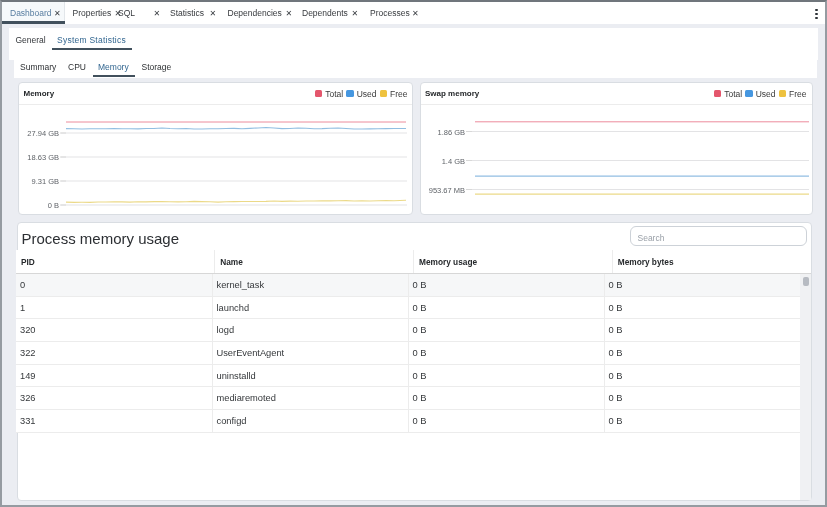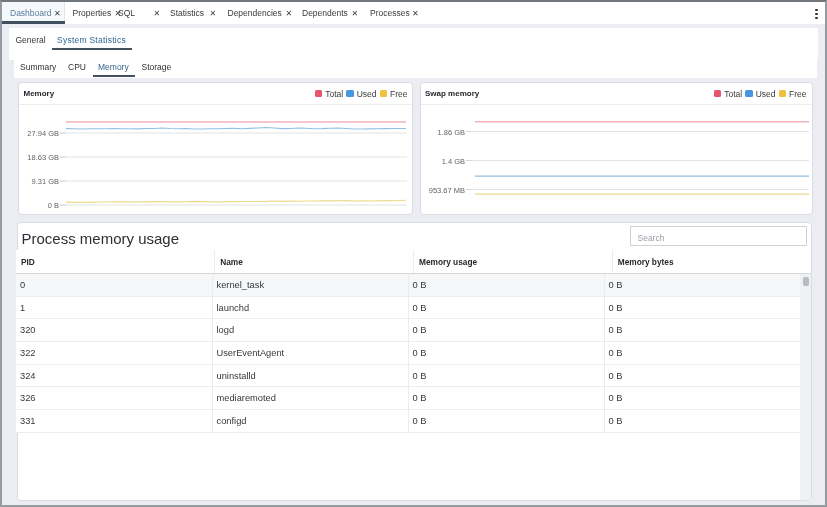--- a/index.html
+++ b/index.html
@@ -28,21 +28,21 @@
 
 .panel { position:absolute; background:#fff; border:1px solid #d9dde2; border-radius:4px; }
 .ptitle { position:absolute; font-size:8px; font-weight:bold; color:#25282b; }
 .phead-border { position:absolute; left:0; width:100%; height:0; border-top:1px solid #ececec; }
 .legend { position:absolute; top:5.5px; display:flex; align-items:center; font-size:8.5px; color:#3a3a3a; }
 .legend .sq { width:7.5px; height:7.5px; border-radius:1.5px; margin-right:3px; }
 .legend .it { display:flex; align-items:center; margin-left:3px; }
 
 
 #proc-title { position:absolute; left:21.5px; top:230px; font-size:15px; color:#2c2f33; }
-#search { position:absolute; left:630px; top:226px; width:177px; height:20px; border:1px solid #cdd2d8; border-radius:0; background:#fff; }
+#search { position:absolute; left:630px; top:226px; width:177px; height:20px; border:1px solid #cdd2d8; border-radius:6px; background:#fff; }
 #search span { position:absolute; left:6.5px; top:5.5px; font-size:8.5px; color:#9aa0a8; }
 
 table { border-collapse:collapse; table-layout:fixed; }
 #phead { position:absolute; left:16px; top:250px; width:795px; }
 #phead th { height:23.5px; font-size:8.3px; font-weight:bold; color:#26292c; text-align:left; padding:0 0 0 5px; border-bottom:1px solid #d7d7d7; border-right:1px solid #ececec; background:#fff; }
 #phead th:last-child { border-right:none; }
 #ptable { position:absolute; left:16px; top:273.5px; width:784px; }
 #ptable td { height:22.7px; font-size:9.3px; color:#35383b; text-align:left; padding:0 0 0 4px; border-bottom:1px solid #ececec; border-right:1px solid #ececec; background:#fff; }
 #ptable td:last-child { border-right:none; }
 #ptable tr.shade td { background:#f6f7f8; }
@@ -207,21 +207,21 @@
         <td>0 B</td>
         <td>0 B</td>
       </tr>
   <tr>
         <td>322</td>
         <td>UserEventAgent</td>
         <td>0 B</td>
         <td>0 B</td>
       </tr>
   <tr>
-        <td>324</td>
+        <td>149</td>
         <td>uninstalld</td>
         <td>0 B</td>
         <td>0 B</td>
       </tr>
   <tr>
         <td>326</td>
         <td>mediaremoted</td>
         <td>0 B</td>
         <td>0 B</td>
       </tr>

